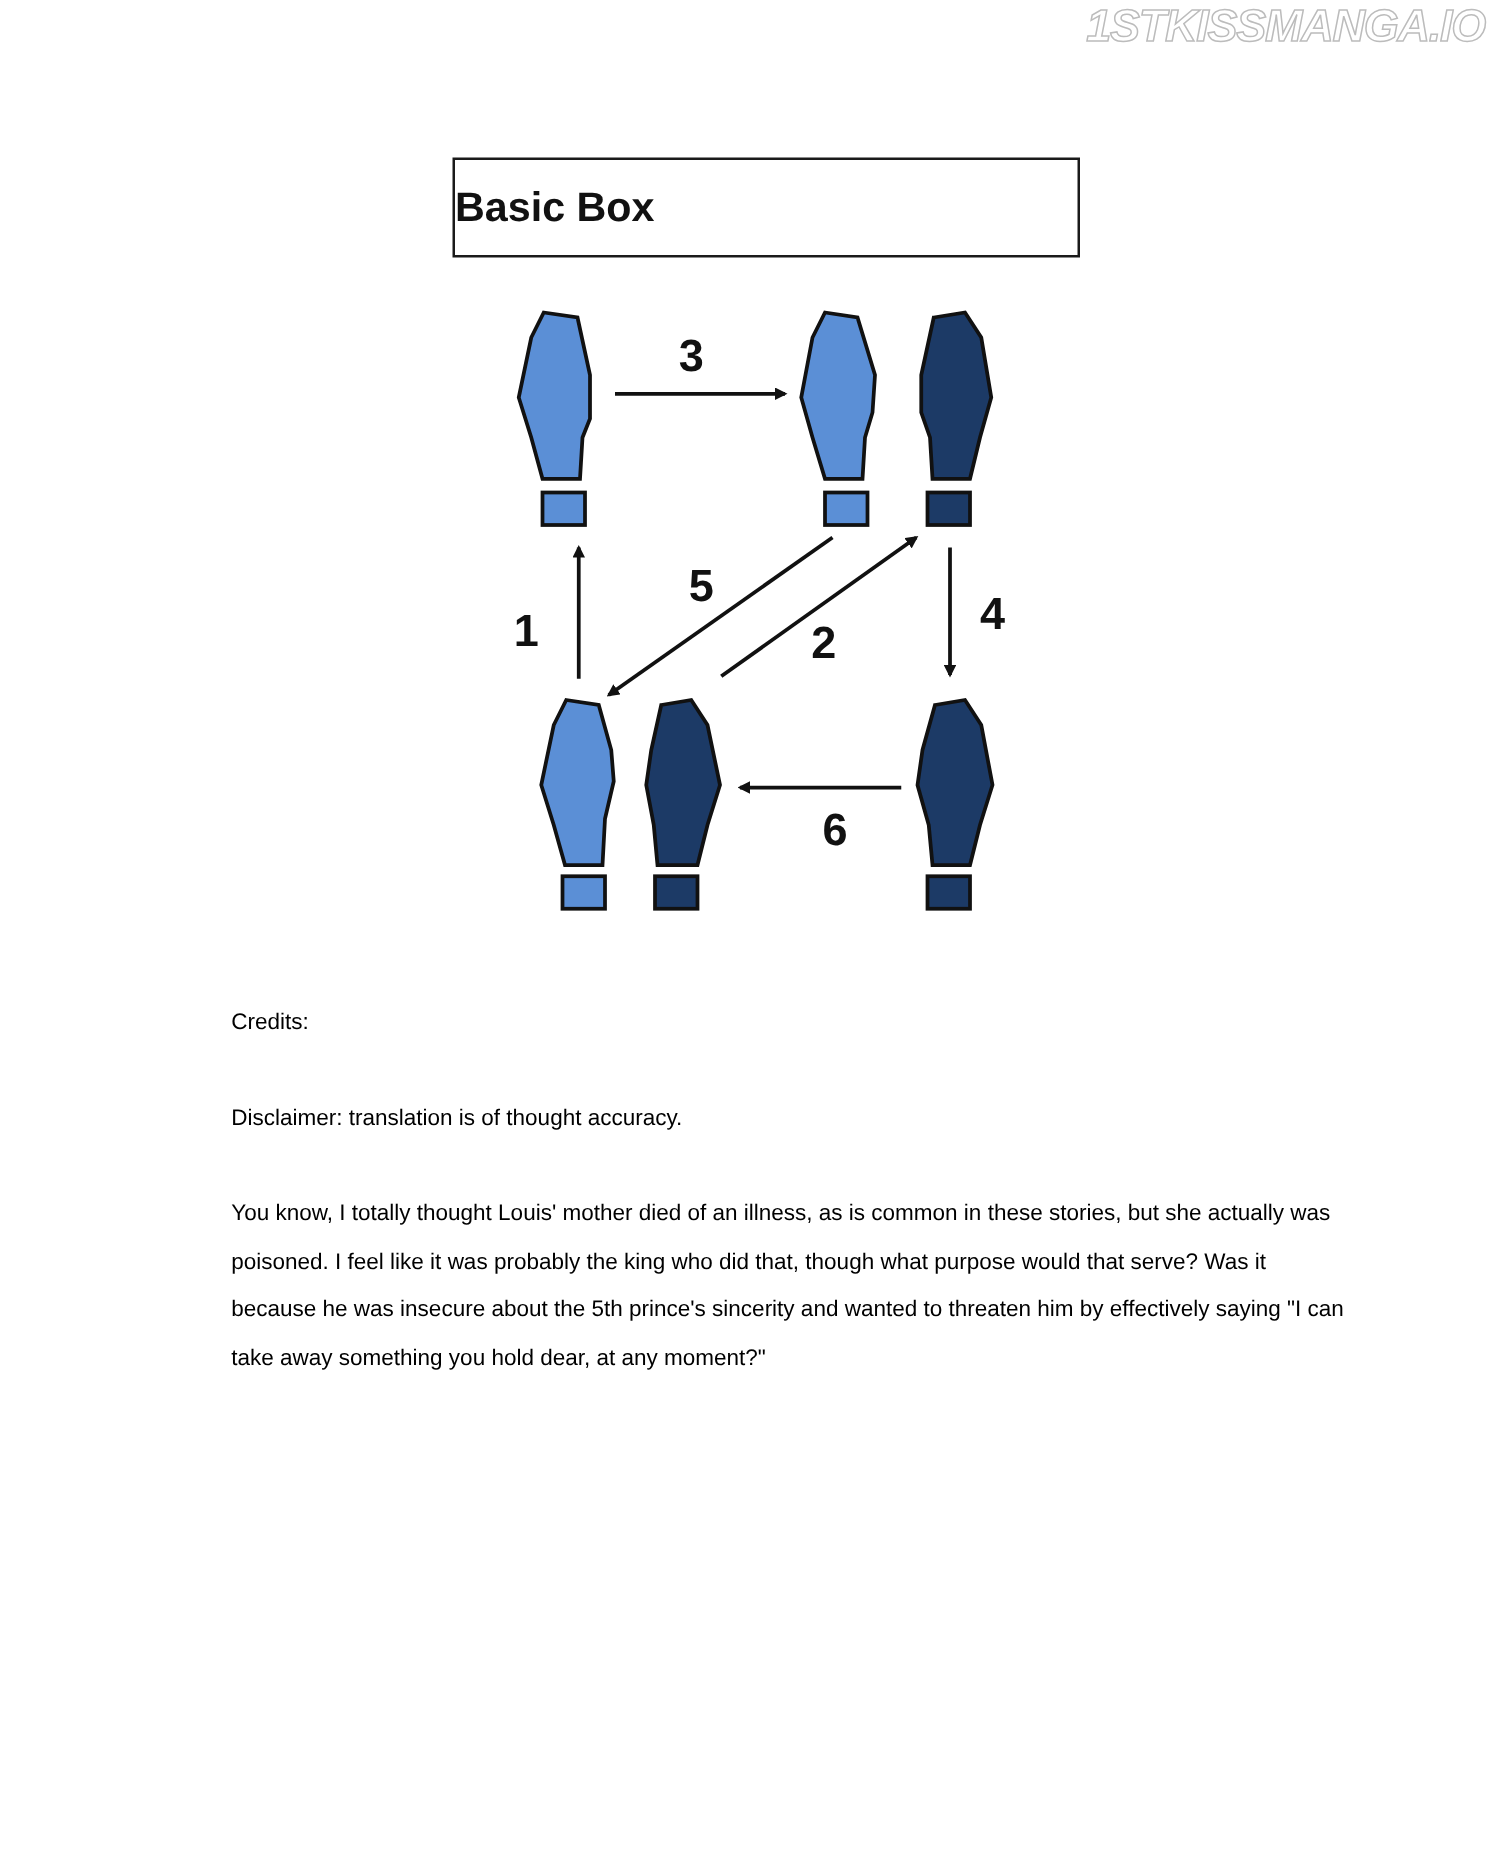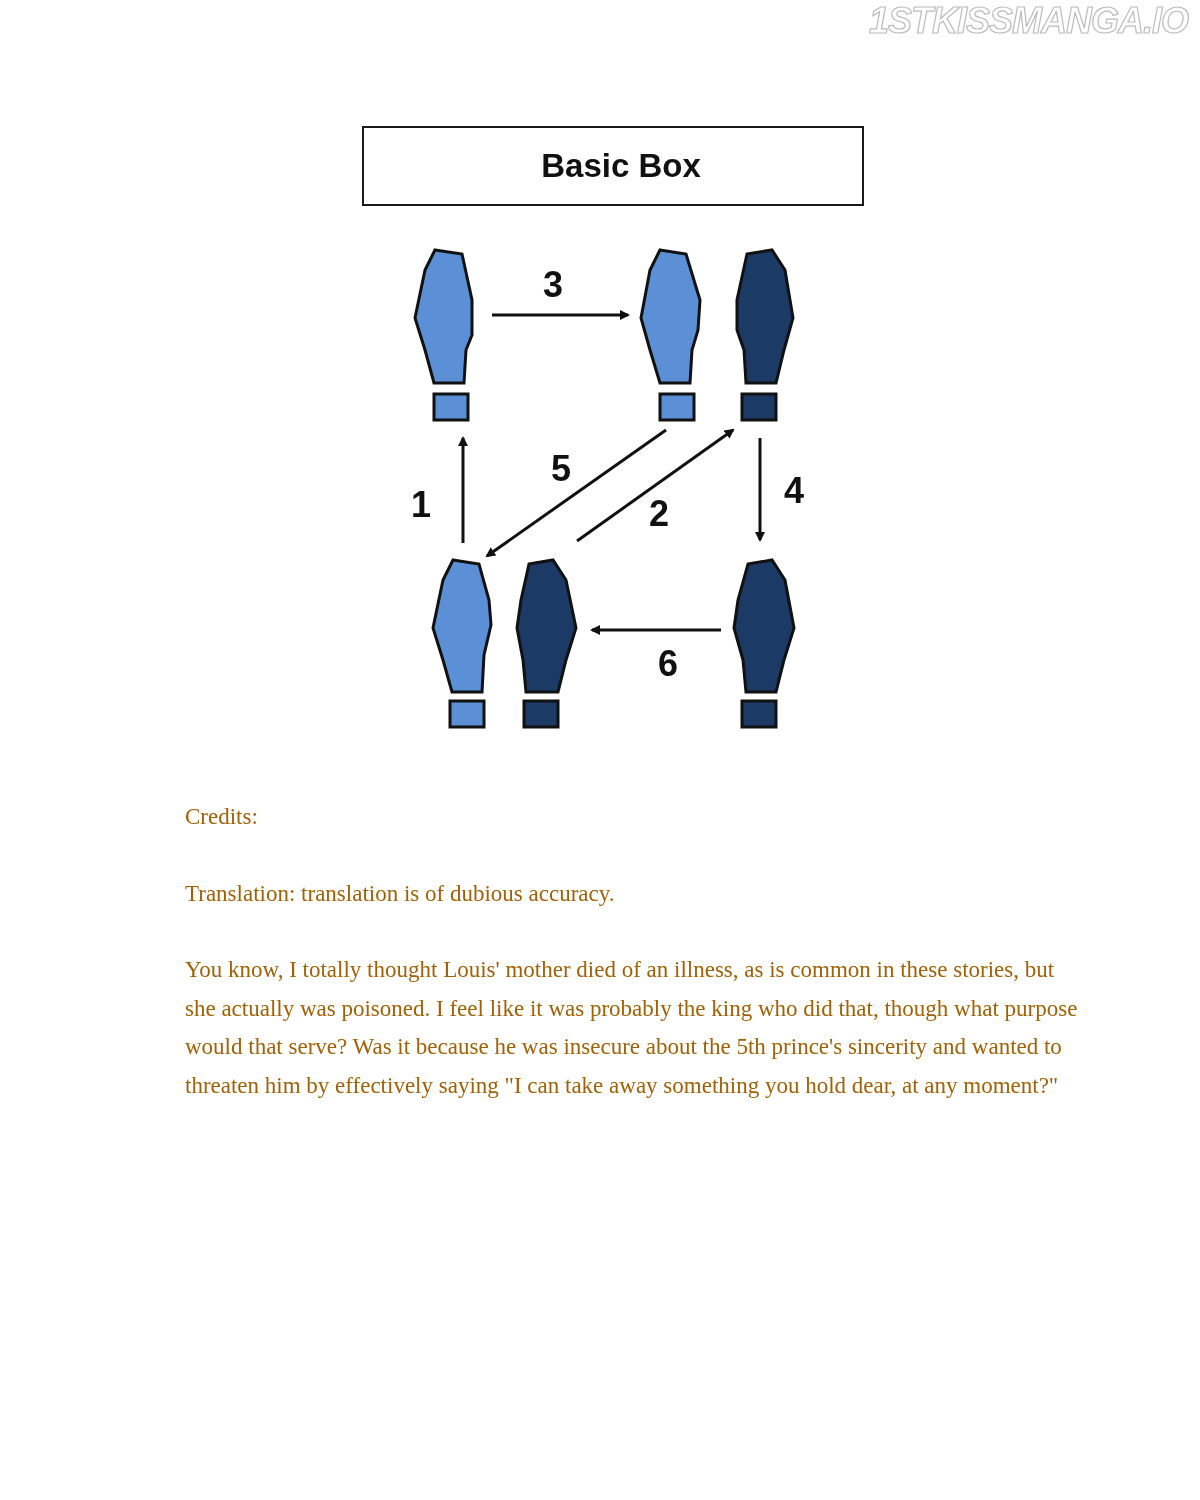--- a/index.html
+++ b/index.html
@@ -6,28 +6,28 @@
   body { width: 1200px; height: 1500px; position: relative; overflow: hidden; font-family: "DejaVu Sans", sans-serif; }
   .watermark {
     position: absolute; right: 12px; top: 0px;
     font-family: "Liberation Sans", sans-serif; font-style: italic; font-weight: bold;
     font-size: 36px; letter-spacing: -1px;
     color: #ffffff; margin-left: 14px; -webkit-text-stroke: 1.2px #bcbcbc;
   }
   .title-box {
     position: absolute; left: 362px; top: 126px; width: 502px; height: 80px;
     border: 2px solid #1a1a1a; box-sizing: border-box;
-    display: flex; align-items: center; justify-content: center;
-    font-family: "Liberation Sans", sans-serif; font-weight: bold; font-size: 33px; color: #111; padding-left: 16px;
+    display: flex; align-items: center; 
+    font-family: "Liberation Sans", sans-serif; font-weight: bold; font-size: 33px; color: #111;
   }
   svg.diagram { position: absolute; left: 0; top: 0; }
   .step-label { font-family: "Liberation Sans", sans-serif; font-weight: bold; font-size: 36px; fill: #111; }
   .text-block {
     position: absolute; left: 185px; top: 798px; width: 900px;
-    font-family: Liberation Serif, serif; font-size: 23px; line-height: 38.5px; color: #a16207;
+    font-family: Liberation Sans, sans-serif; font-size: 18px; line-height: 38.5px; color: #000000;
   }
   .text-block p { margin: 0 0 38px 0; }
 </style>
 </head>
 <body>
 
 <div class="watermark">1STKISSMANGA.IO</div>
 
 <div class="title-box">
   <span>Basic Box</span>
@@ -80,15 +80,15 @@
   <text class="step-label" x="543" y="297">3</text>
   <text class="step-label" x="411" y="517">1</text>
   <text class="step-label" x="551" y="481">5</text>
   <text class="step-label" x="649" y="526">2</text>
   <text class="step-label" x="784" y="503">4</text>
   <text class="step-label" x="658" y="676">6</text>
 </svg>
 
 <div class="text-block">
   <p>Credits:</p>
-  <p>Translation: translation is of dubious accuracy.</p>
+  <p>Disclaimer: translation is of thought accuracy.</p>
   <p>You know, I totally thought Louis' mother died of an illness, as is common in these stories, but she actually was poisoned. I feel like it was probably the king who did that, though what purpose would that serve? Was it because he was insecure about the 5th prince's sincerity and wanted to threaten him by effectively saying "I can take away something you hold dear, at any moment?"</p>
 </div>
 
 </body></html>

